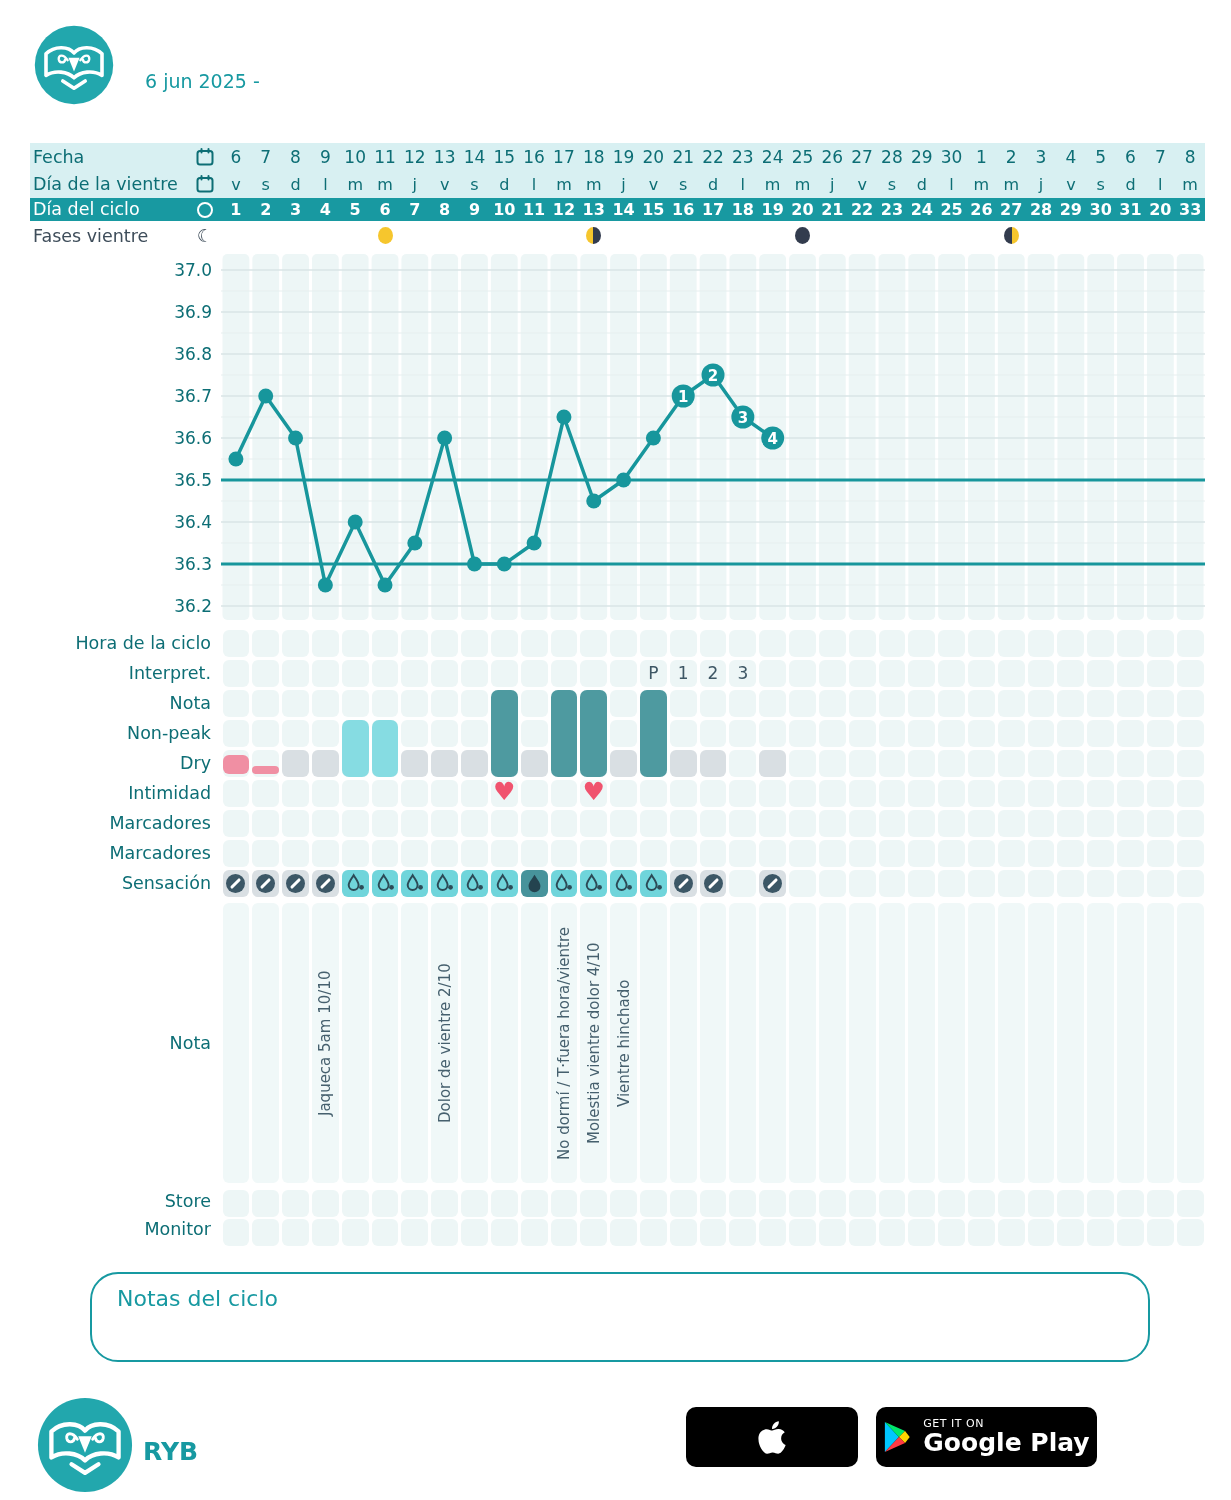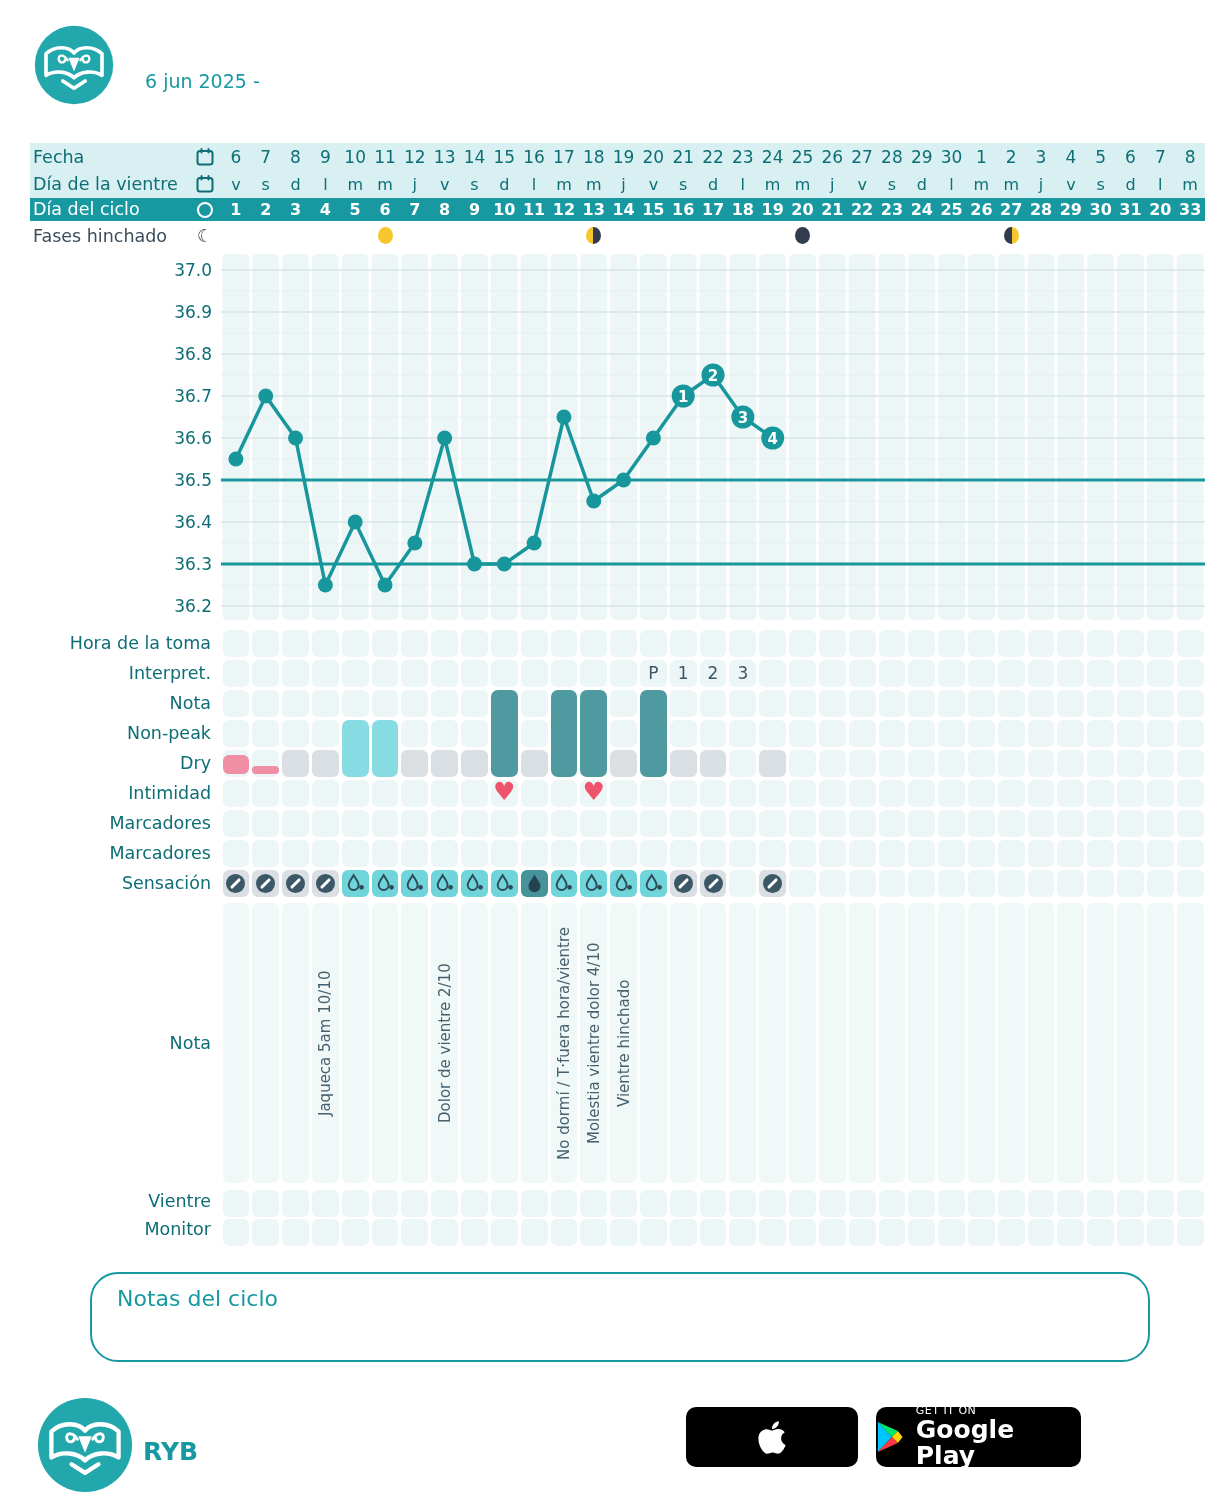--- a/index.html
+++ b/index.html
@@ -31,21 +31,21 @@
   
   .notas-box{left:90px;top:1272px;width:1056px;height:86px;border:2px solid #1799a1;border-radius:28px;}
   .notas-lbl{left:117px;top:1286px;font-size:22px;color:#1799a1;}
   
   .ft-logo{left:37px;top:1396px;width:96px;height:98px;}
   .ft-name{left:143px;top:1402px;font-size:27px;font-weight:bold;color:#1799a1;}
   .ft-abbr{left:143px;top:1437px;font-size:25px;font-weight:bold;color:#1799a1;}
   .badge{position:absolute;top:1407px;height:60px;background:#000;border-radius:10px;
          display:flex;align-items:center;justify-content:center;gap:10px;color:#fff;box-sizing:border-box;}
   .badge-apple{left:686px;width:172px;}
-  .badge-play{left:876px;width:205px;}
+  .badge-play{left:876px;width:221px;}
   .b-txt{display:flex;flex-direction:column;line-height:1.05;}
   .b1{font-size:12px;}
   .b1g{font-size:11px;letter-spacing:.5px;}
   .b2{font-size:25px;font-weight:bold;}
 </style>
 </head>
 <body>
 
 <div class="page">
 
@@ -58,21 +58,21 @@
     <path d="M58 44 C63 36 70 37 69 43 C68 48 62 48 61 43" fill="none" stroke="#fff" stroke-width="3" stroke-linecap="round"></path>
   </svg>
   <div class="abs hdr-sub">6 jun 2025 -</div>
 
   <div class="abs band-light"></div>
   <div class="abs band-teal"></div>
 
   <div class="abs cal-lbl l-fecha">Fecha</div>
   <div class="abs cal-lbl l-week">Día de la vientre</div>
   <div class="abs cal-lbl l-ciclo">Día del ciclo</div>
-  <div class="abs cal-lbl l-moon">Fases hinchado</div>
+  <div class="abs cal-lbl l-moon">Fases vientre</div>
 
   <svg class="abs row-icon" style="top:147px" width="20" height="20" viewBox="0 0 20 20">
     <rect x="2.5" y="4" width="15" height="13.5" rx="2.5" fill="none" stroke="#0d6e75" stroke-width="2"></rect>
     <line x1="6.5" y1="2" x2="6.5" y2="5.5" stroke="#0d6e75" stroke-width="2" stroke-linecap="round"></line>
     <line x1="13.5" y1="2" x2="13.5" y2="5.5" stroke="#0d6e75" stroke-width="2" stroke-linecap="round"></line>
   </svg>
   <svg class="abs row-icon" style="top:174px" width="20" height="20" viewBox="0 0 20 20">
     <rect x="2.5" y="4" width="15" height="13.5" rx="2.5" fill="none" stroke="#0d6e75" stroke-width="2"></rect>
     <line x1="6.5" y1="2" x2="6.5" y2="5.5" stroke="#0d6e75" stroke-width="2" stroke-linecap="round"></line>
     <line x1="13.5" y1="2" x2="13.5" y2="5.5" stroke="#0d6e75" stroke-width="2" stroke-linecap="round"></line>
@@ -766,31 +766,31 @@
       <div style="position: absolute; left: 639.98px; top: 689.5px; width: 26.82px; height: 87px; border-radius: 7px; background: rgb(78, 154, 160);"></div>
       <div style="position: absolute; left: 489.38px; top: 778px; width: 29.82px; height: 30px; line-height: 28px; text-align: center; font-size: 25px; color: rgb(240, 83, 110);">♥</div>
       <div style="position: absolute; left: 578.84px; top: 778px; width: 29.82px; height: 30px; line-height: 28px; text-align: center; font-size: 25px; color: rgb(240, 83, 110);">♥</div>
       <div style="position: absolute; left: 310.46px; top: 903px; width: 29.82px; height: 280px; display: flex; align-items: center; justify-content: center; font-size: 15px; color: rgb(70, 96, 110); white-space: nowrap; writing-mode: vertical-rl; transform: rotate(180deg);">Jaqueca 5am 10/10</div>
       <div style="position: absolute; left: 429.74px; top: 903px; width: 29.82px; height: 280px; display: flex; align-items: center; justify-content: center; font-size: 15px; color: rgb(70, 96, 110); white-space: nowrap; writing-mode: vertical-rl; transform: rotate(180deg);">Dolor de vientre 2/10</div>
       <div style="position: absolute; left: 549.02px; top: 903px; width: 29.82px; height: 280px; display: flex; align-items: center; justify-content: center; font-size: 15px; color: rgb(70, 96, 110); white-space: nowrap; writing-mode: vertical-rl; transform: rotate(180deg);">No dormí / T·fuera hora/vientre</div>
       <div style="position: absolute; left: 578.84px; top: 903px; width: 29.82px; height: 280px; display: flex; align-items: center; justify-content: center; font-size: 15px; color: rgb(70, 96, 110); white-space: nowrap; writing-mode: vertical-rl; transform: rotate(180deg);">Molestia vientre dolor 4/10</div>
       <div style="position: absolute; left: 608.66px; top: 903px; width: 29.82px; height: 280px; display: flex; align-items: center; justify-content: center; font-size: 15px; color: rgb(70, 96, 110); white-space: nowrap; writing-mode: vertical-rl; transform: rotate(180deg);">Vientre hinchado</div>
     </div>
 
-  <div class="r-lbl t-hora">Hora de la toma</div>
+  <div class="r-lbl t-hora">Hora de la ciclo</div>
   <div class="r-lbl t-int">Interpret.</div>
   <div class="r-lbl t-peak">Nota</div>
   <div class="r-lbl t-non">Non-peak</div>
   <div class="r-lbl t-dry">Dry</div>
   <div class="r-lbl t-intim">Intimidad</div>
   <div class="r-lbl t-m1">Marcadores</div>
   <div class="r-lbl t-m2">Marcadores</div>
   <div class="r-lbl t-sens">Sensación</div>
   <div class="r-lbl t-nota">Nota</div>
-  <div class="r-lbl t-diario">Vientre</div>
+  <div class="r-lbl t-diario">Store</div>
   <div class="r-lbl t-mon">Monitor</div>
 
   <div class="abs notas-box"></div>
   <div class="abs notas-lbl">Notas del ciclo</div>
 
   <svg class="abs ft-logo" viewBox="0 0 100 100">
     <circle cx="50" cy="50" r="49" fill="#22a7ad"></circle>
     <path d="M15 36 C26 25 44 27 50 35 C56 27 74 25 85 36 L85 63 C74 56 58 58 50 66 C42 58 26 56 15 63 Z" fill="none" stroke="#fff" stroke-width="4.5" stroke-linejoin="round"></path>
     <path d="M36 70 L50 79 L64 70" fill="none" stroke="#fff" stroke-width="4.5" stroke-linecap="round" stroke-linejoin="round"></path>
     <path d="M43 41 L50 58 L57 41 Z" fill="#fff"></path>

